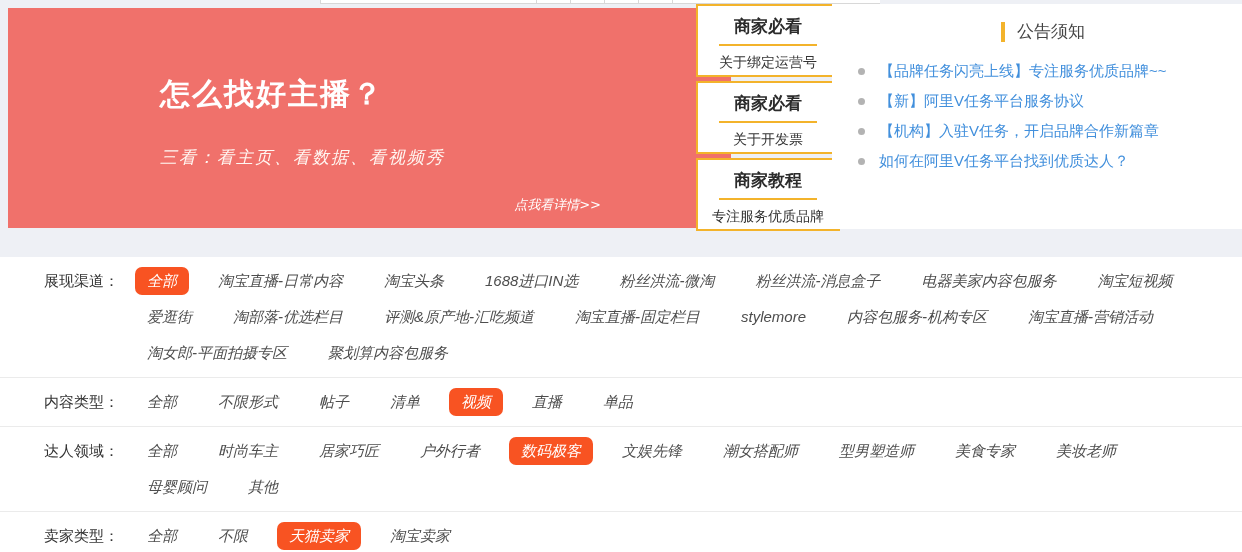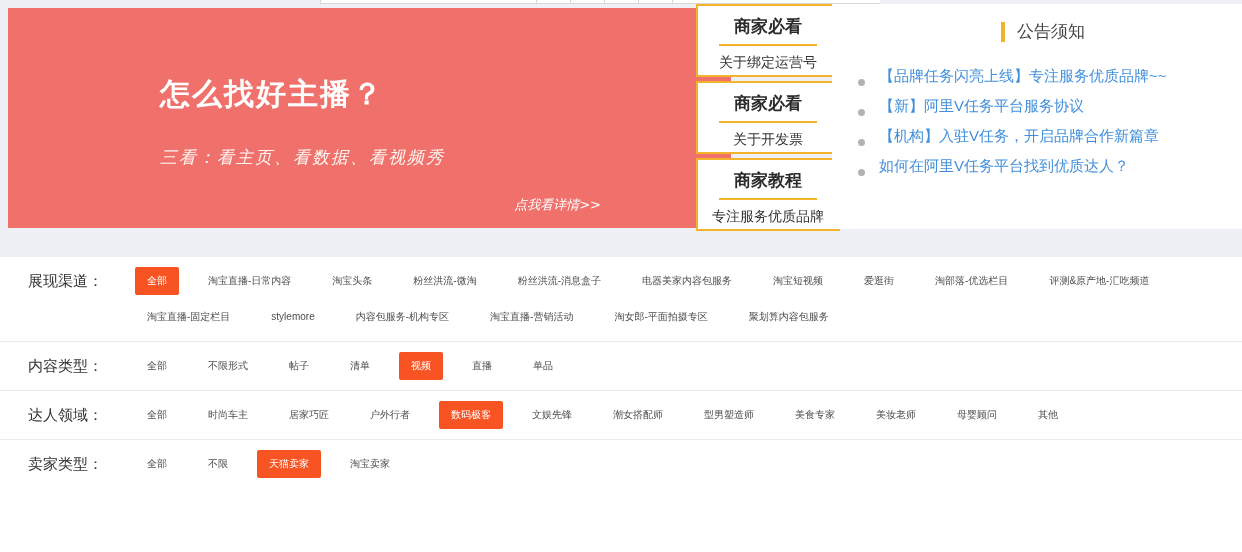--- a/index.html
+++ b/index.html
@@ -33,31 +33,31 @@
   .card-title{font-size:17px;font-weight:700;color:#2b2b2b;}
   .card-divider{width:98px;height:2px;background:var(--accent-yellow);margin:6px auto 8px;}
   .card-sub{font-size:14px;color:#333333;}
 
   
   .announcements{position:absolute;left:832px;top:4px;width:410px;height:225px;background:#ffffff;padding:16px 14px 0 26px;}
   .ann-header{display:flex;align-items:center;justify-content:center;}
   .ann-bar{display:inline-block;width:4px;height:20px;background:var(--accent-yellow);margin-right:12px;}
   .ann-title{font-size:17px;color:#444444;}
   .ann-list{list-style:none;margin-top:13px;}
-  .ann-list li{display:flex;align-items:flex-end;height:30px;}
+  .ann-list li{display:flex;align-items:center;height:30px;}
   .bullet{display:inline-block;width:7px;height:7px;border-radius:50%;background:var(--bullet-gray);margin-right:14px;flex:0 0 auto;}
   .ann-link{color:var(--link-blue);font-size:15px;text-decoration:none;white-space:nowrap;overflow:hidden;cursor:pointer;}
 
   
   .filter-panel{position:absolute;left:0;top:257px;width:1242px;bottom:0;background:#ffffff;}
   .filter-row{display:flex;padding:10px 0 2px;}
   .filter-row + .filter-row{border-top:1px solid var(--divider);}
-  .filter-label{width:135px;padding-left:28px;flex:0 0 auto;font-size:15px;color:var(--text-dark);line-height:28px;}
+  .filter-label{width:135px;padding-left:28px;flex:0 0 auto;font-size:15px;color:var(--text-dark);line-height:28px;text-align:center;}
   .filter-options{flex:1;display:flex;flex-wrap:wrap;align-content:flex-start;column-gap:17px;row-gap:8px;padding-right:24px;padding-bottom:8px;}
-  .opt{line-height:28px;padding:0 12px;font-size:10px;color:var(--option-text);border-radius:2px;text-decoration:none;white-space:nowrap;cursor:pointer;}
+  .opt{line-height:28px;padding:0 12px;font-size:15px;color:var(--option-text);border-radius:7px;text-decoration:none;white-space:nowrap;cursor:pointer;font-style:italic;}
   .opt.selected{background:var(--chip-orange);color:#ffffff;}
 </style>
 </head>
 <body>
 
 <div class="page">
 
   <div class="tab-edge">
     <span class="tick" style="left:0"></span>
     <span class="tick" style="left:216px"></span>
@@ -116,20 +116,21 @@
       </ul>
   </div>
 
   <div class="filter-panel">
       <div class="filter-row">
         <div class="filter-label">展现渠道：</div>
         <div class="filter-options">
           <a class="opt selected">全部</a>
           <a class="opt">淘宝直播-日常内容</a>
           <a class="opt">淘宝头条</a>
+          <a class="opt">1688进口IN选</a>
           <a class="opt">粉丝洪流-微淘</a>
           <a class="opt">粉丝洪流-消息盒子</a>
           <a class="opt">电器美家内容包服务</a>
           <a class="opt">淘宝短视频</a>
           <a class="opt">爱逛街</a>
           <a class="opt">淘部落-优选栏目</a>
           <a class="opt">评测&amp;原产地-汇吃频道</a>
           <a class="opt">淘宝直播-固定栏目</a>
           <a class="opt">stylemore</a>
           <a class="opt">内容包服务-机构专区</a>

